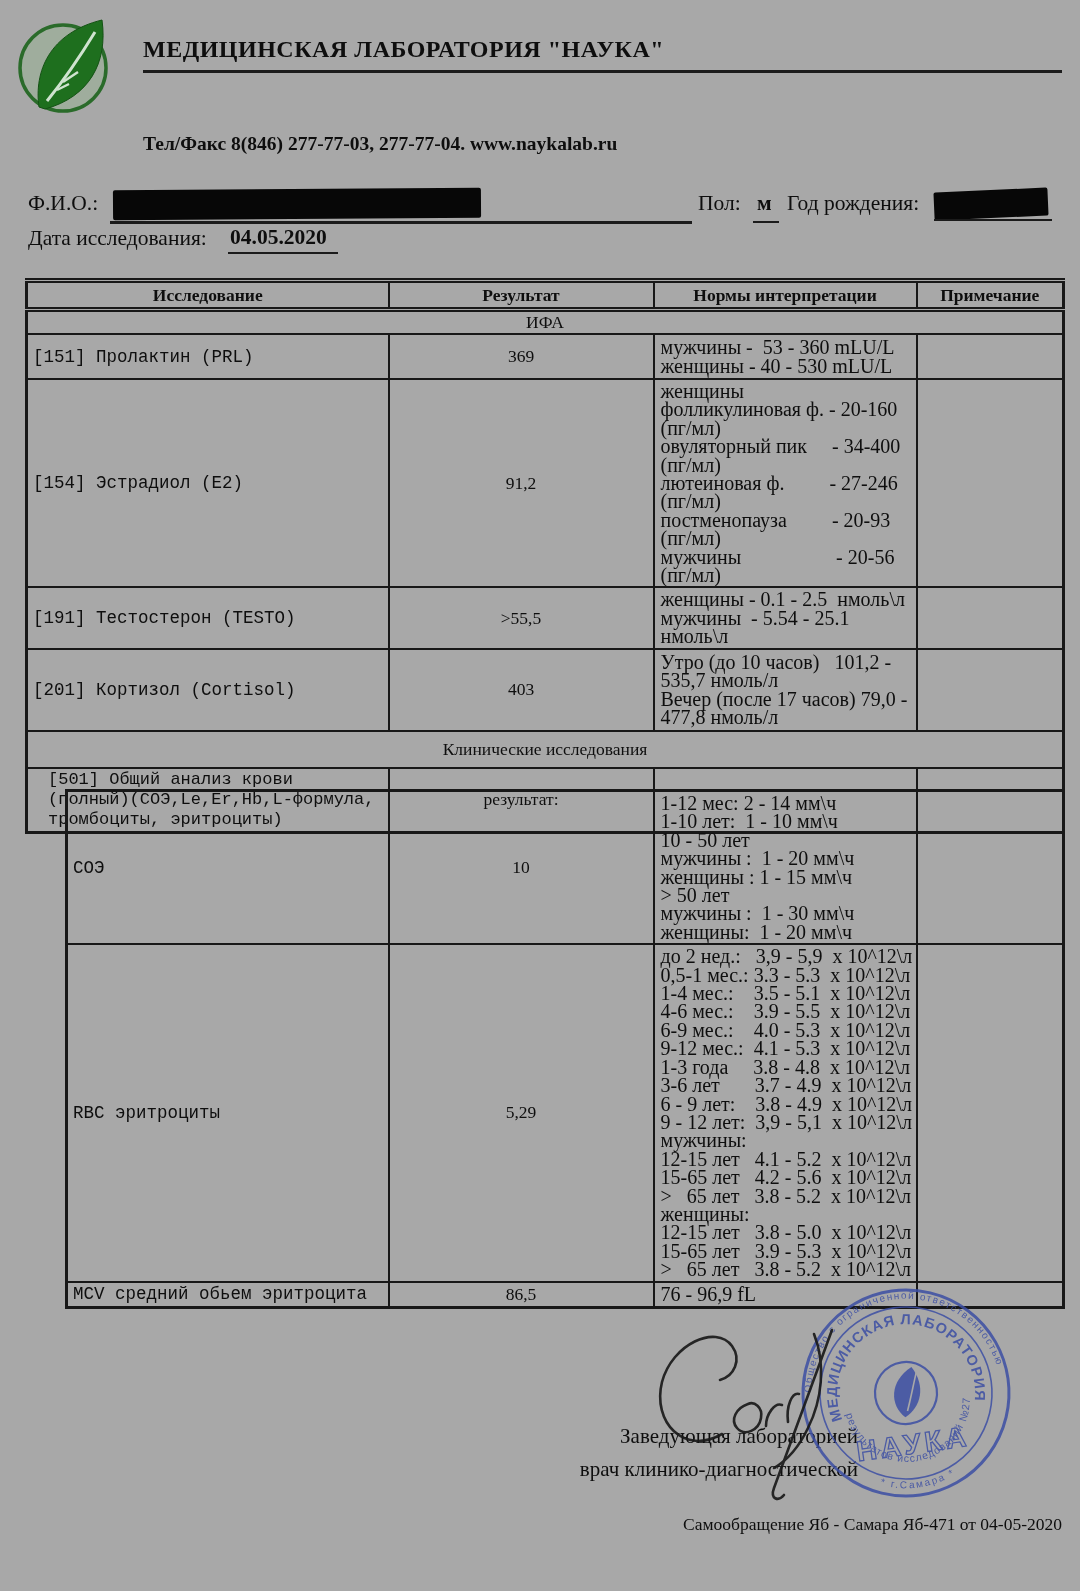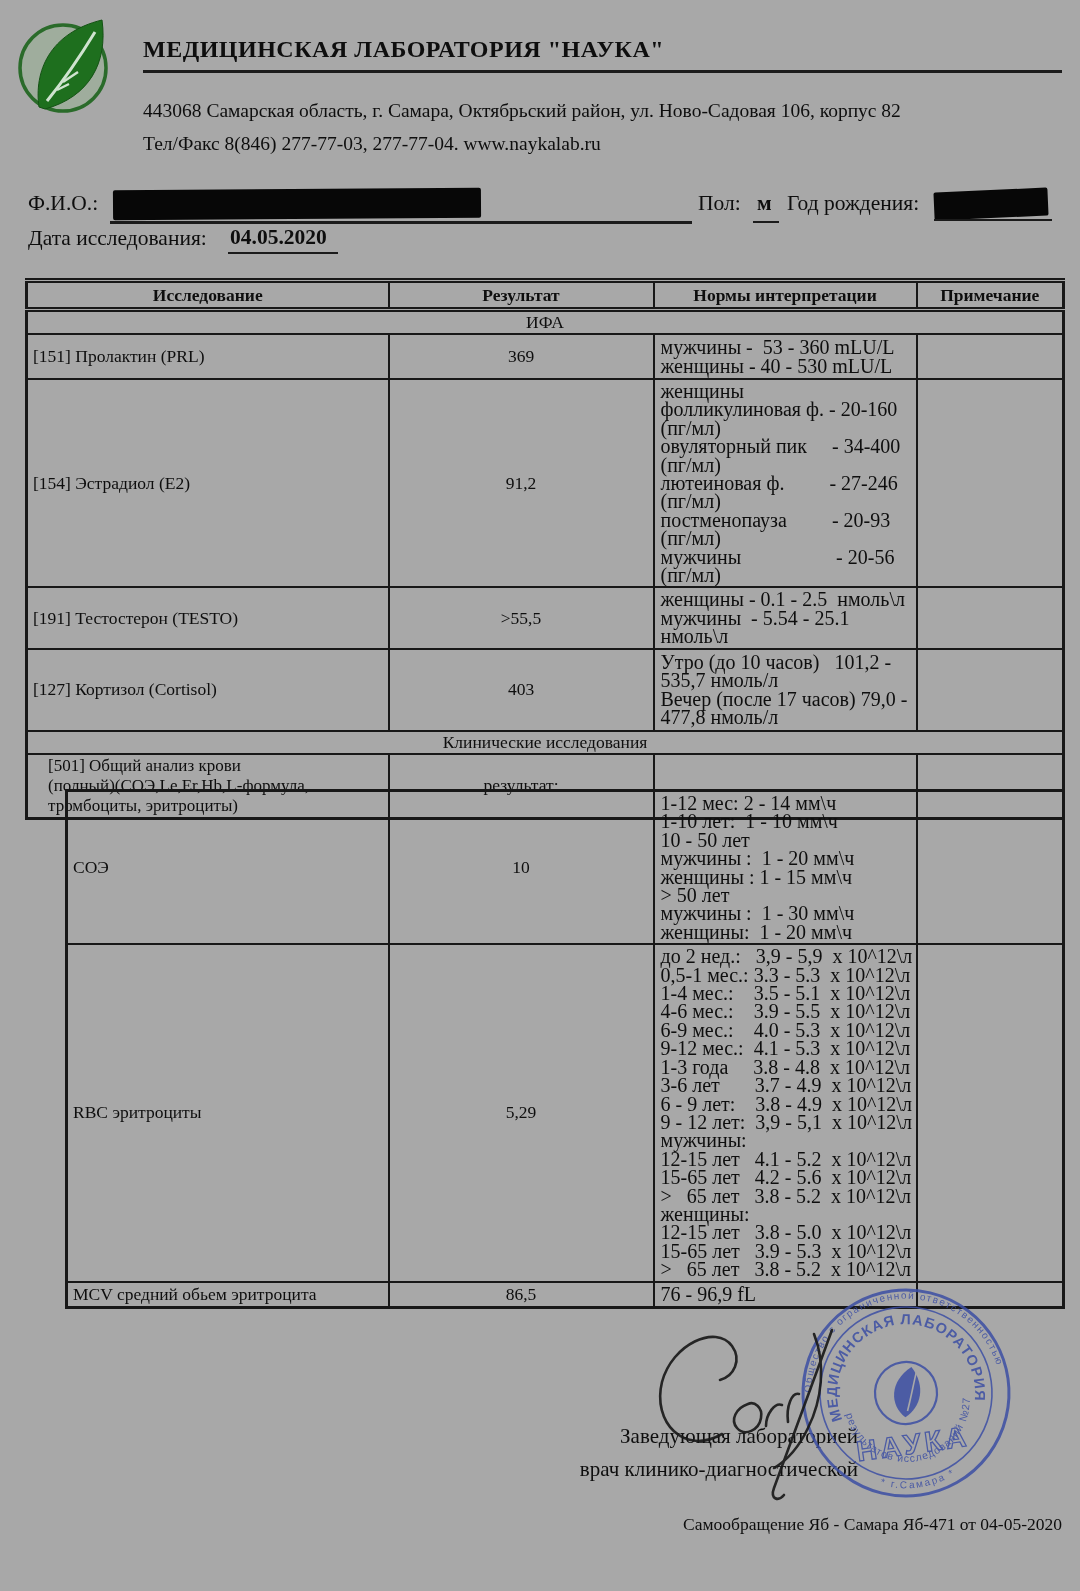--- a/index.html
+++ b/index.html
@@ -25,21 +25,21 @@
   .redact { background:#070707; border-radius:2px; }
   .uline { background:#1b1b1b; height:2px; }
 
   
   table { border-collapse:collapse; table-layout:fixed; background:transparent; }
   td { border:2px solid #181818; vertical-align:middle; font-size:17.5px; overflow:hidden; }
   .t-main { border:3px solid #181818; border-top:5px double #181818; }
   .t-sub  { border:3px solid #181818; }
   .thead td { font-weight:bold; text-align:center; border-bottom:5px double #181818; }
   .section td { text-align:center; }
-  td.name  { padding:1px 4px 1px 5px; }
+  td.name  { padding:1px 4px 1px 5px;font-family:Liberation Mono, monospace; }
   td.result{ text-align:center;margin-left:33px; }
   td.norms { font-size:20px; line-height:18.4px; padding:2px 3px 2px 6px; }
   td.note  { }
 
   
   .sig-block { left:480px; top:1420px; width:378px; text-align:right;
                font-size:21px; line-height:32.5px; z-index:1; }
   .footer-note { right:18px; top:1514px; font-size:17.5px; z-index:1; }
   .stamp { left:793px; top:1280px; z-index:2; opacity:.85; }
   .signature { left:636px; top:1318px; z-index:3; }
@@ -50,22 +50,21 @@
 <div class="page">
 
   <svg class="abs" style="left:14px; top:10px;" width="102" height="108" viewBox="0 0 102 108">
     <circle cx="49" cy="58" r="43" fill="#9fad9d" stroke="#2a6b2a" stroke-width="3.5"></circle>
     <path d="M 25,97 C 20,62 35,23 88,10 C 94,53 75,87 31,99 Z" fill="#1e6f1e" stroke="#145214" stroke-width="1"></path>
     <path d="M 33,91 C 50,70 67,45 81,22" stroke="#cfe3cf" stroke-width="3" fill="none"></path>
     <path d="M 49,72 L 64,62 M 43,80 L 55,74" stroke="#cfe3cf" stroke-width="2.5" fill="none"></path>
   </svg>
 
   <div class="abs lab-title">МЕДИЦИНСКАЯ ЛАБОРАТОРИЯ "НАУКА"</div>
-  <div class="abs addr" style="top:100px;">443068 Самарская область, г. Самара, Октябрьский район, ул. Ново-Садовая 106, корпус 82</div>
-  <div class="abs addr" style="top:133px;">Тел/Факс 8(846) 277-77-03, 277-77-04. www.naykalab.ru</div>
+  <div class="abs addr" style="top:133px;font-weight:bold;">Тел/Факс 8(846) 277-77-03, 277-77-04. www.naykalab.ru</div>
 
   <div class="abs lbl" style="left:28px; top:191px;">Ф.И.О.:</div>
   <div class="abs redact" style="left:113px; top:189px; width:368px; height:30px; transform:rotate(-0.4deg);"></div>
   <div class="abs uline" style="left:110px; top:221px; width:582px; height:3px;"></div>
 
   <div class="abs lbl" style="left:698px; top:191px;">Пол:</div>
   <div class="abs lbl" style="left:757px; top:191px; font-weight:bold;">м</div>
   <div class="abs uline" style="left:753px; top:221px; width:26px;"></div>
 
   <div class="abs lbl" style="left:787px; top:191px;">Год рождения:</div>
@@ -117,29 +116,29 @@
       <td class="note"></td>
     </tr>
     <tr style="height:28px;">
       <td class="name">[191] Тестостерон (TESTO)</td>
       <td class="result">&gt;55,5</td>
       <td class="norms prewrap">женщины - 0.1 - 2.5  нмоль\л
 мужчины  - 5.54 - 25.1 нмоль\л</td>
       <td class="note"></td>
     </tr>
     <tr style="height:82px;">
-      <td class="name">[127] Кортизол (Cortisol)</td>
+      <td class="name">[201] Кортизол (Cortisol)</td>
       <td class="result">403</td>
       <td class="norms prewrap">Утро (до 10 часов)   101,2 -
 535,7 нмоль/л
 Вечер (после 17 часов) 79,0 -
 477,8 нмоль/л</td>
       <td class="note"></td>
     </tr>
-    <tr class="section" style="height:23px;">
+    <tr class="section" style="height:37px;">
       <td colspan="4">Клинические исследования</td>
     </tr>
     <tr style="height:62px;">
       <td class="name prewrap" style="font-size:17px; line-height:20px;padding-left:20px;">[501] Общий анализ крови
 (полный)(СОЭ,Le,Er,Hb,L-формула,
 тромбоциты, эритроциты)</td>
       <td class="result">результат:</td>
       <td class="norms"></td>
       <td class="note"></td>
     </tr>

